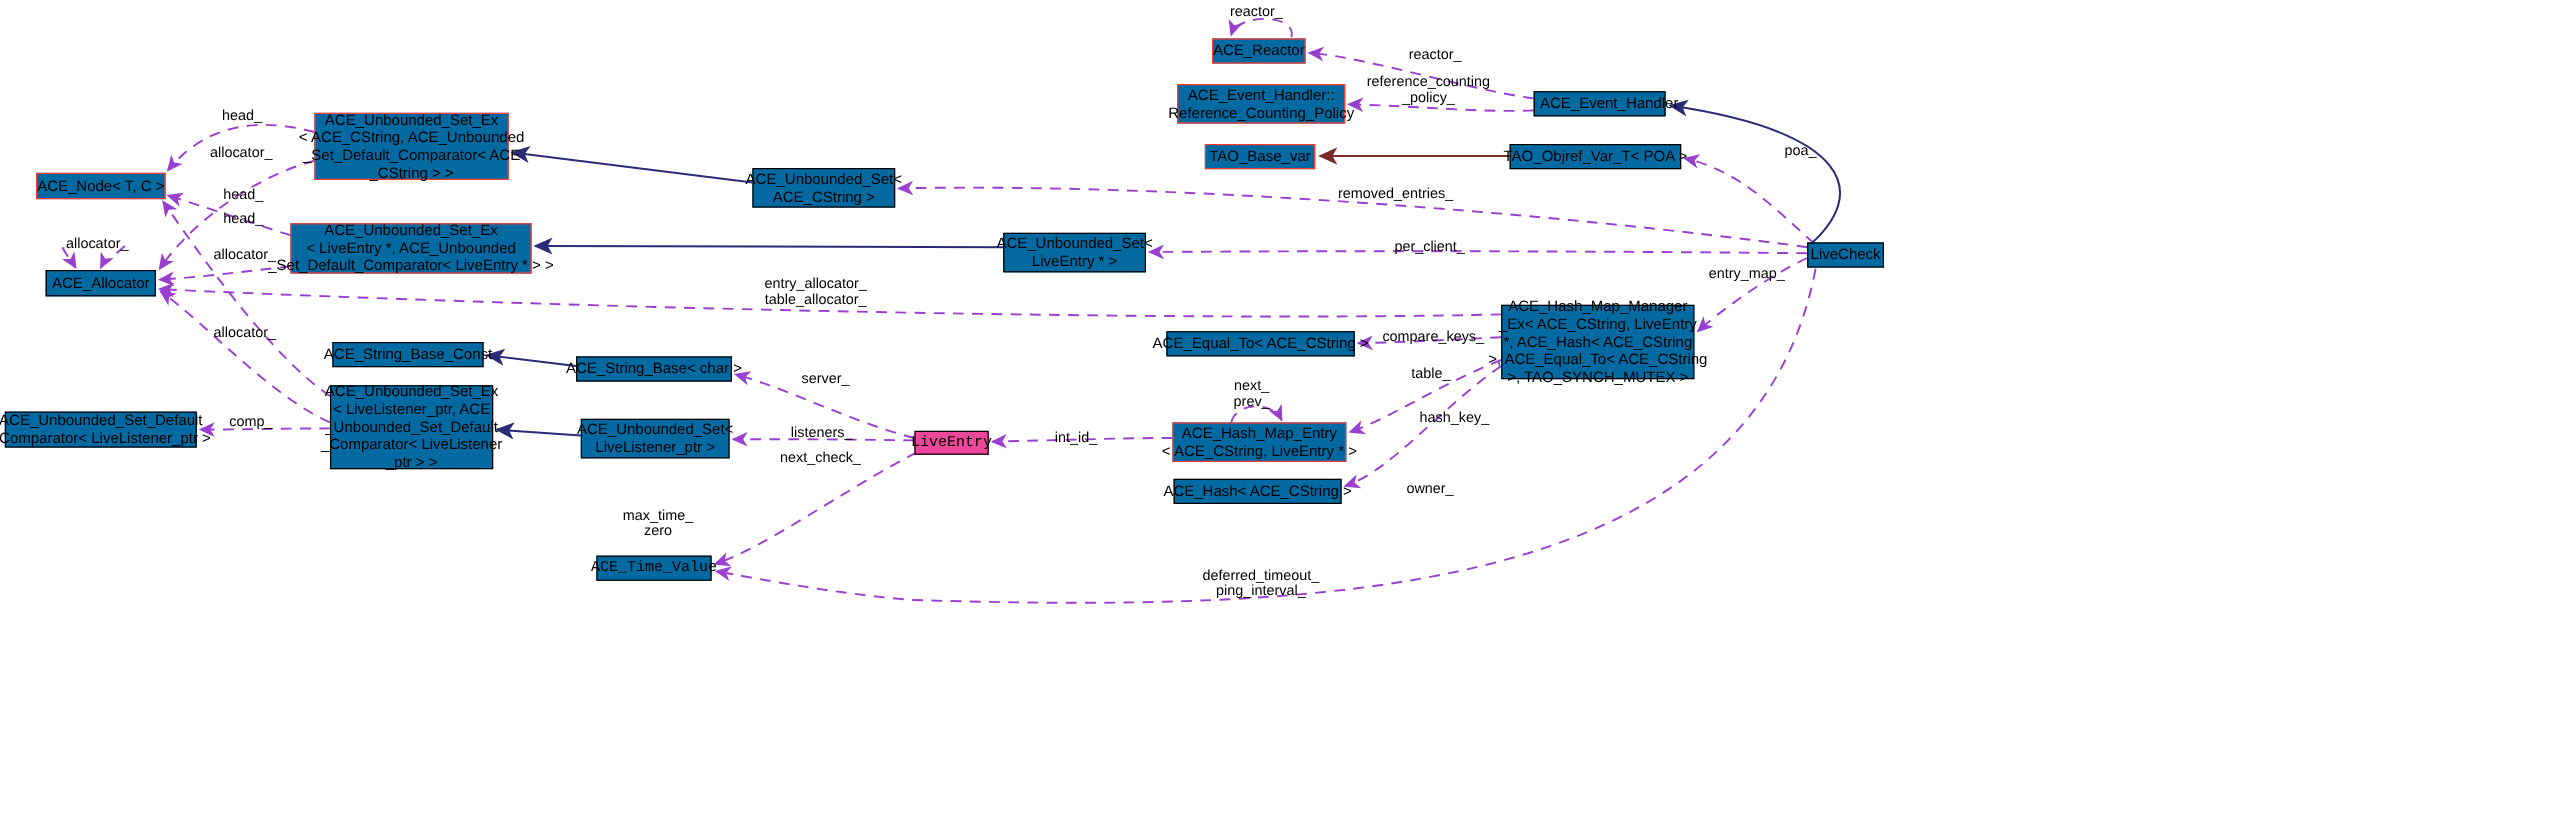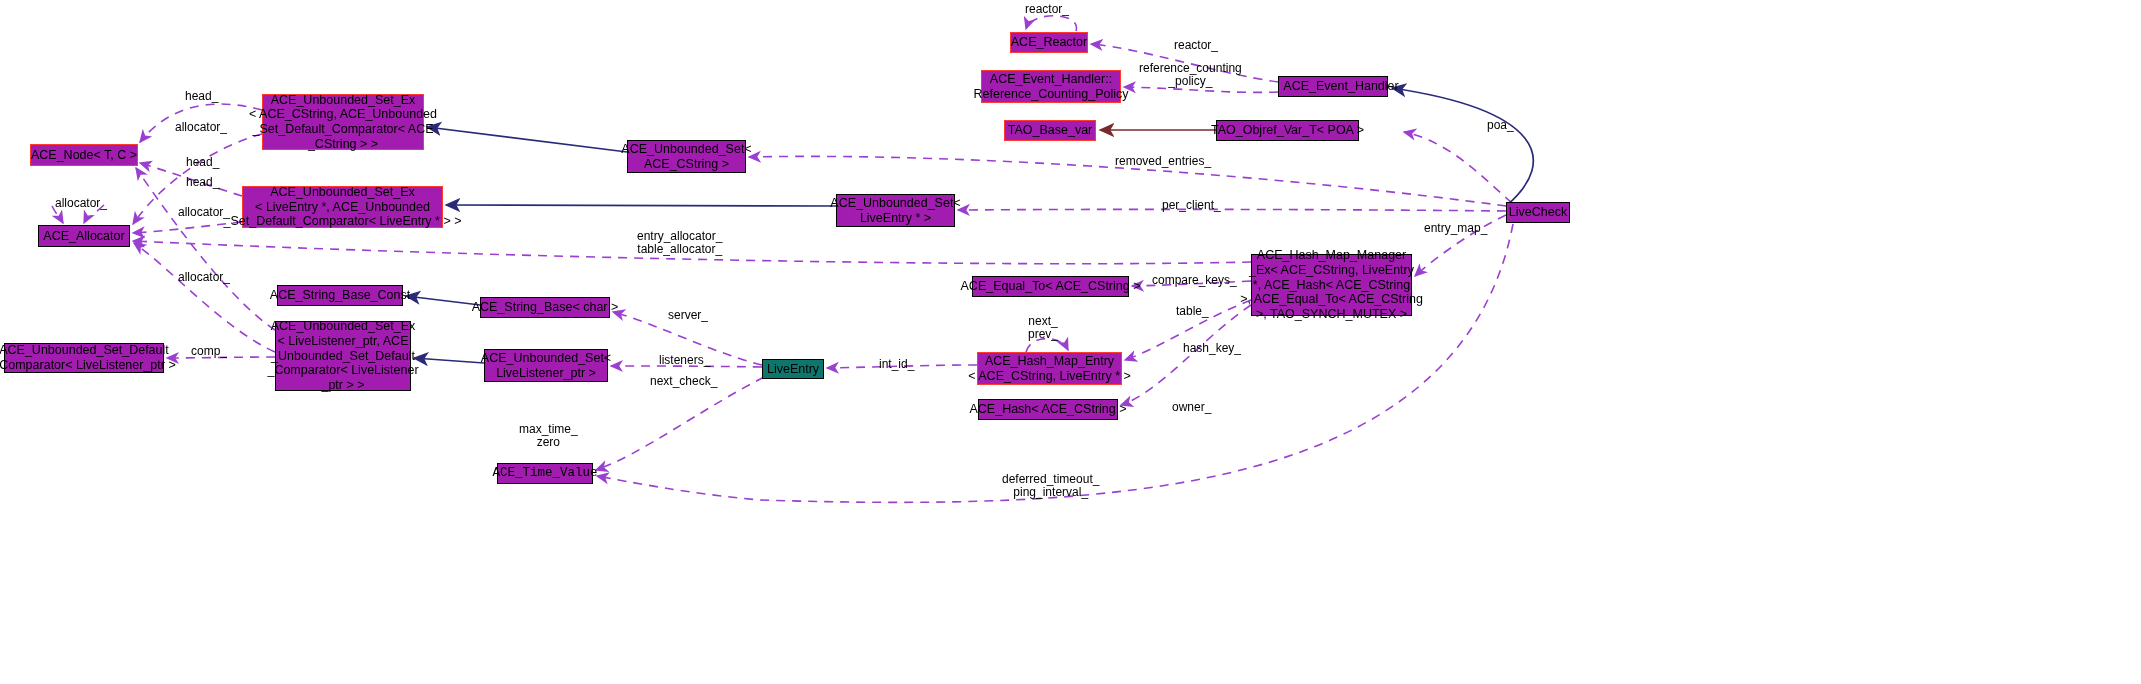--- a/index.html
+++ b/index.html
@@ -25,35 +25,36 @@
     height: 684px;
     pointer-events: none;
   }
   .node {
     position: absolute;
     box-sizing: border-box;
     display: flex;
     align-items: center;
     justify-content: center;
     text-align: center;
-    background: #a21caf;
+    background: #0369a1;
     border: 1px solid #000000;
     font-size: 12.5px;
     line-height: 1.18;
     color: #000000;
     white-space: pre;
     padding: 1px 4px;
     z-index: 5;
   }
   .node.red {
     border: 1px solid #ff3b30;
   }
   .node.filled {
-    background: #0f766e;
+    background: #ec4899;
     border: 1px solid #000000;
+    font-family: Liberation Mono, monospace;
   }
   .edge-label {
     position: absolute;
     font-size: 12px;
     color: #000000;
     white-space: pre;
     text-align: center;
     line-height: 1.12;
     z-index: 6;
     pointer-events: none;
@@ -178,21 +179,21 @@
       <div class="node" style="left: 1251px; top: 254px; width: 161px; height: 62px;">ACE_Hash_Map_Manager
 _Ex&lt; ACE_CString, LiveEntry
 *, ACE_Hash&lt; ACE_CString
 &gt;, ACE_Equal_To&lt; ACE_CString
 &gt;, TAO_SYNCH_MUTEX &gt;</div>
       <div class="node red" style="left: 1010px; top: 32px; width: 78px; height: 21px;">ACE_Reactor</div>
       <div class="node red" style="left: 981px; top: 70px; width: 140px; height: 33px;">ACE_Event_Handler::
 Reference_Counting_Policy</div>
       <div class="node red" style="left: 1004px; top: 120px; width: 92px; height: 21px;">TAO_Base_var</div>
       <div class="node" style="left: 1278px; top: 76px; width: 110px; height: 21px; padding-left: 20px;">ACE_Event_Handler</div>
-      <div class="node" style="left: 1216px; top: 120px; width: 143px; height: 21px;">TAO_Objref_Var_T&lt; POA &gt;</div>
+      <div class="node" style="left: 1258px; top: 120px; width: 143px; height: 21px;">TAO_Objref_Var_T&lt; POA &gt;</div>
       <div class="node" style="left: 1506px; top: 202px; width: 64px; height: 21px;">LiveCheck</div>
     </div>
   <div id="labels-layer">
       <div class="edge-label" style="left: 185px; top: 90px;">head_</div>
       <div class="edge-label" style="left: 175px; top: 121px;">allocator_</div>
       <div class="edge-label" style="left: 186px; top: 156px;">head_</div>
       <div class="edge-label" style="left: 186px; top: 176px;">head_</div>
       <div class="edge-label" style="left: 55px; top: 197px;">allocator_</div>
       <div class="edge-label" style="left: 178px; top: 206px;">allocator_</div>
       <div class="edge-label" style="left: 178px; top: 271px;">allocator_</div>

